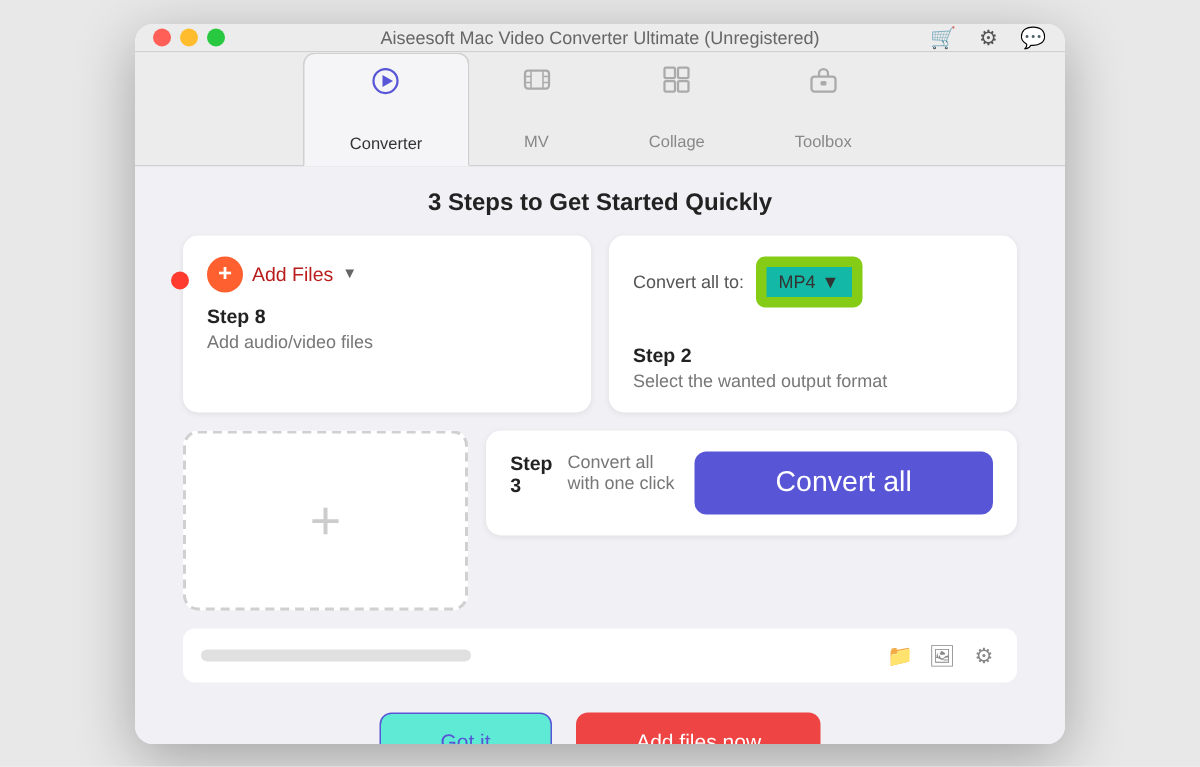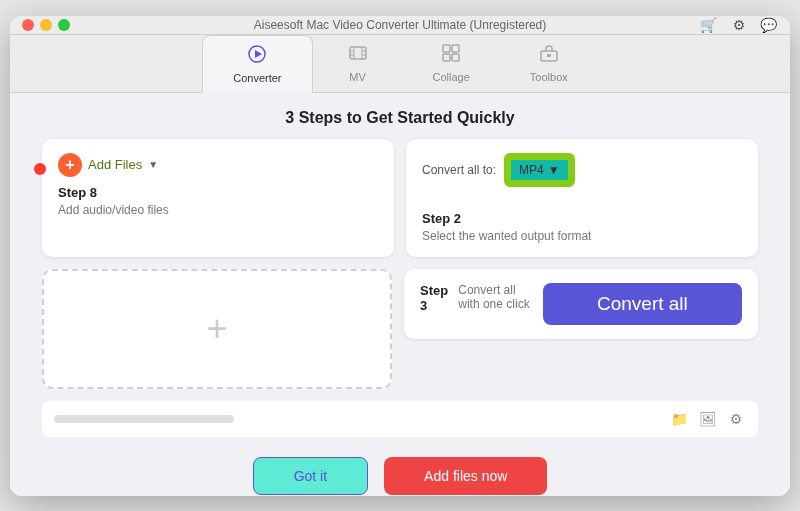--- a/index.html
+++ b/index.html
@@ -9,21 +9,21 @@
       background: #e8e8e8;
       display: flex;
       justify-content: center;
       align-items: center;
       width: 800px;
       height: 511px;
       overflow: hidden;
     }
 
     .window {
-      width: 780px;
+      width: 620px;
       height: 480px;
       background: #f5f5f7;
       border-radius: 12px;
       box-shadow: 0 10px 40px rgba(0,0,0,0.3);
       display: flex;
       flex-direction: column;
       overflow: hidden;
     }
 
     
@@ -90,21 +90,21 @@
       padding: 0 20px;
     }
 
     .tab {
       display: flex;
       flex-direction: column;
       align-items: center;
       padding: 8px 30px;
       cursor: pointer;
       border-radius: 8px 8px 0 0;
-      gap: 3px;
+      gap: 21px;
       min-width: 90px;
     }
 
     .tab.active {
       background: #f5f5f7;
       border: 1px solid #d0d0d0;
       border-bottom: 1px solid #f5f5f7;
       margin-bottom: -1px;
     }
 
@@ -183,21 +183,21 @@
       display: flex;
       align-items: center;
       justify-content: center;
       color: white;
       font-size: 16px;
       font-weight: bold;
     }
 
     .add-files-text {
       font-size: 13px;
-      color: #4d7c0f;
+      color: #b91c1c;
       font-weight: 500;
     }
 
     .dropdown-arrow {
       font-size: 10px;
       color: #666;
     }
 
     .step-num {
       font-size: 13px;

